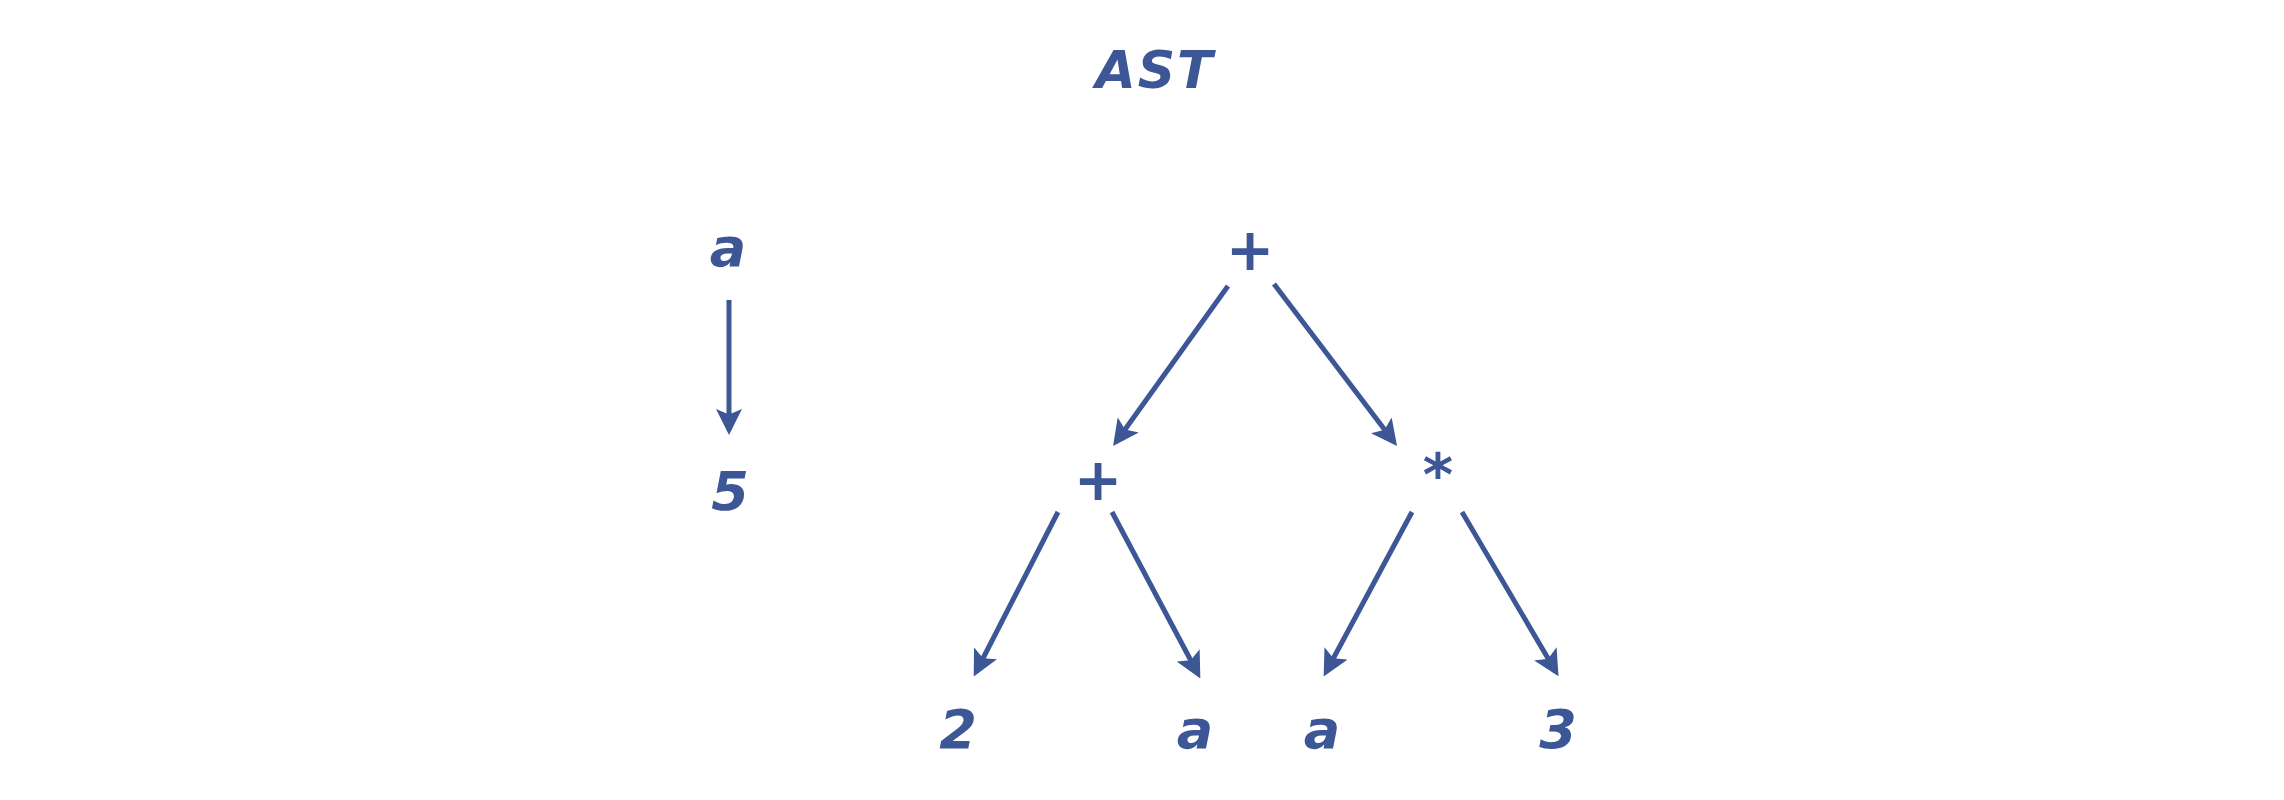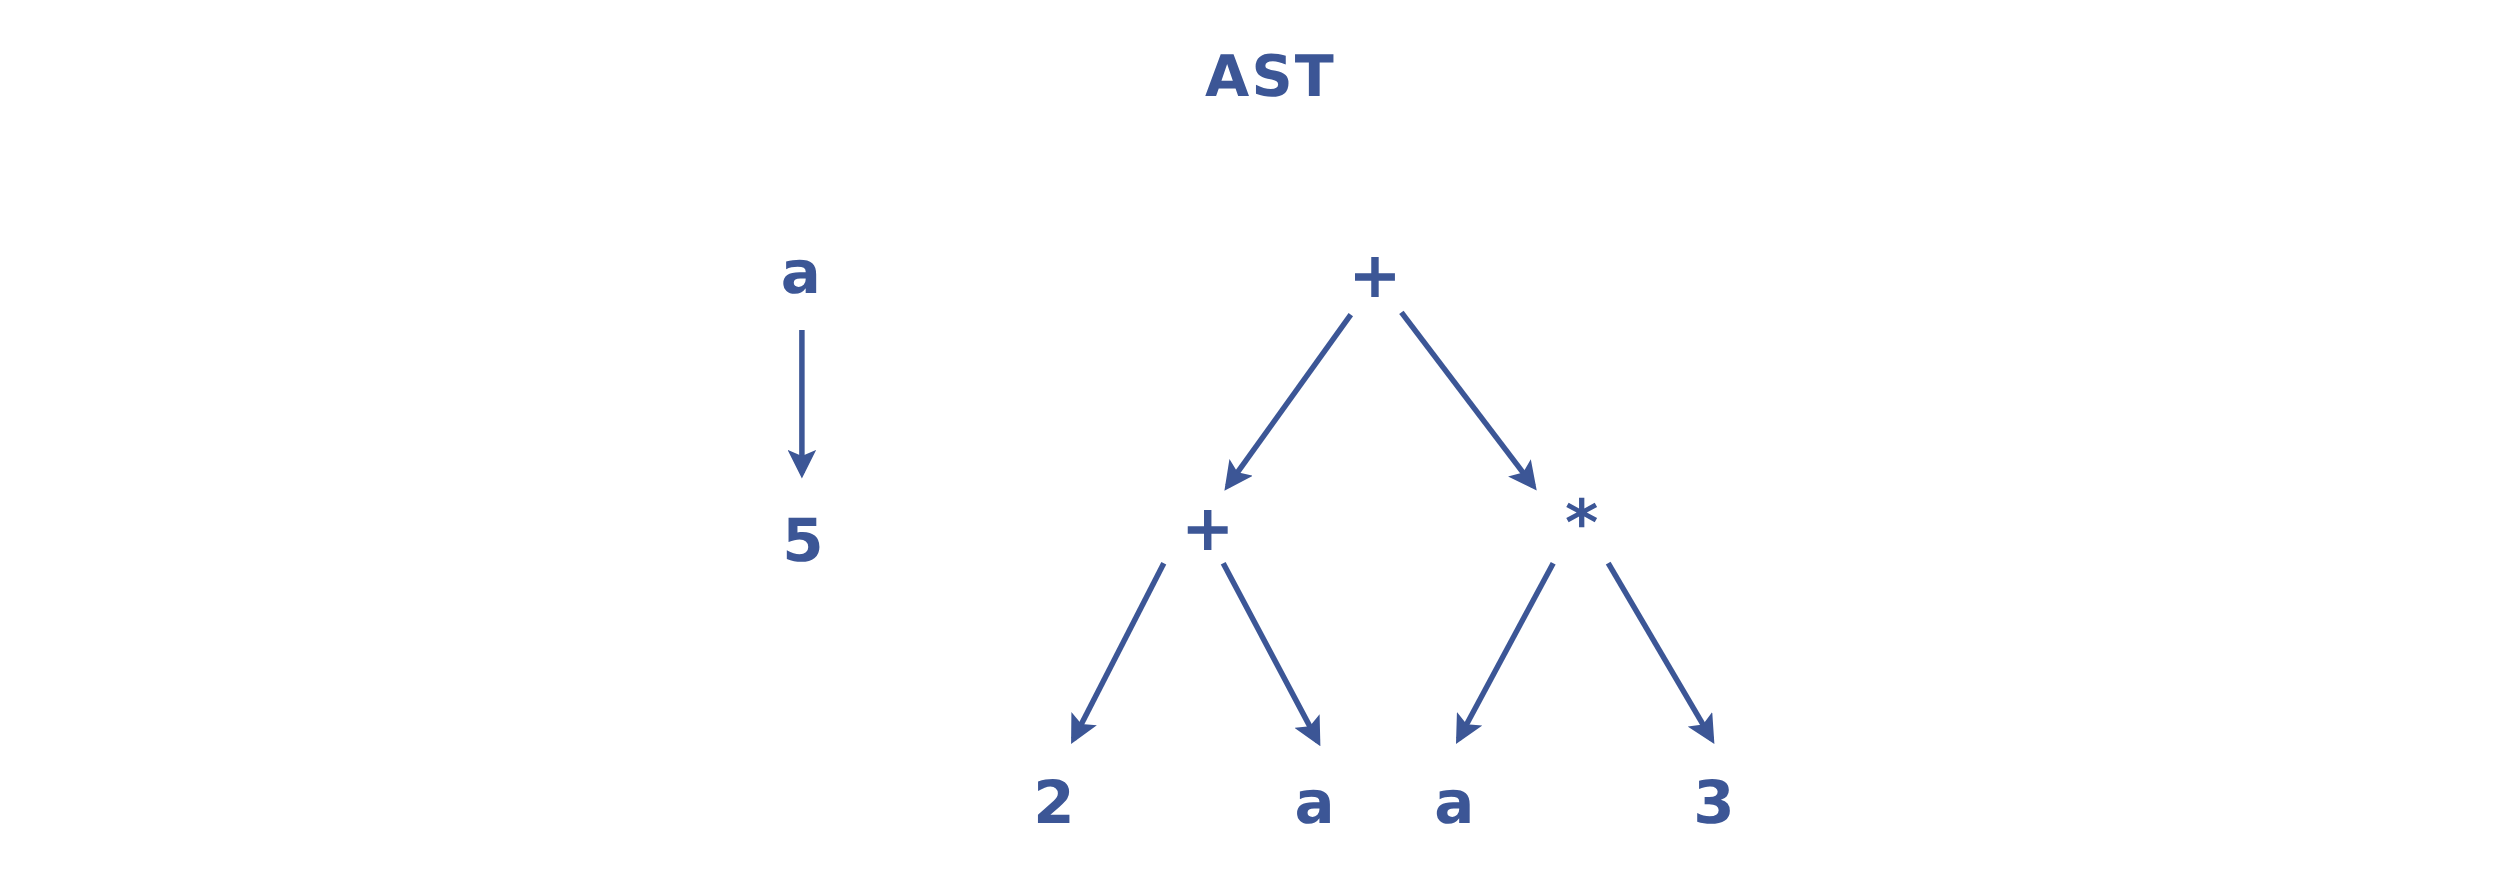--- a/index.html
+++ b/index.html
@@ -12,20 +12,21 @@
     width: 2284px;
     height: 800px;
     overflow: hidden;
     font-family: "DejaVu Sans", sans-serif;
   }
   #canvas {
     position: relative;
     width: 2084px;
     height: 800px;
     background: #ffffff;
+    font-style: italic;
   }
   #edges {
     position: absolute;
     left: 0;
     top: 0;
     width: 2284px;
     height: 800px;
     pointer-events: none;
   }
   .node {

